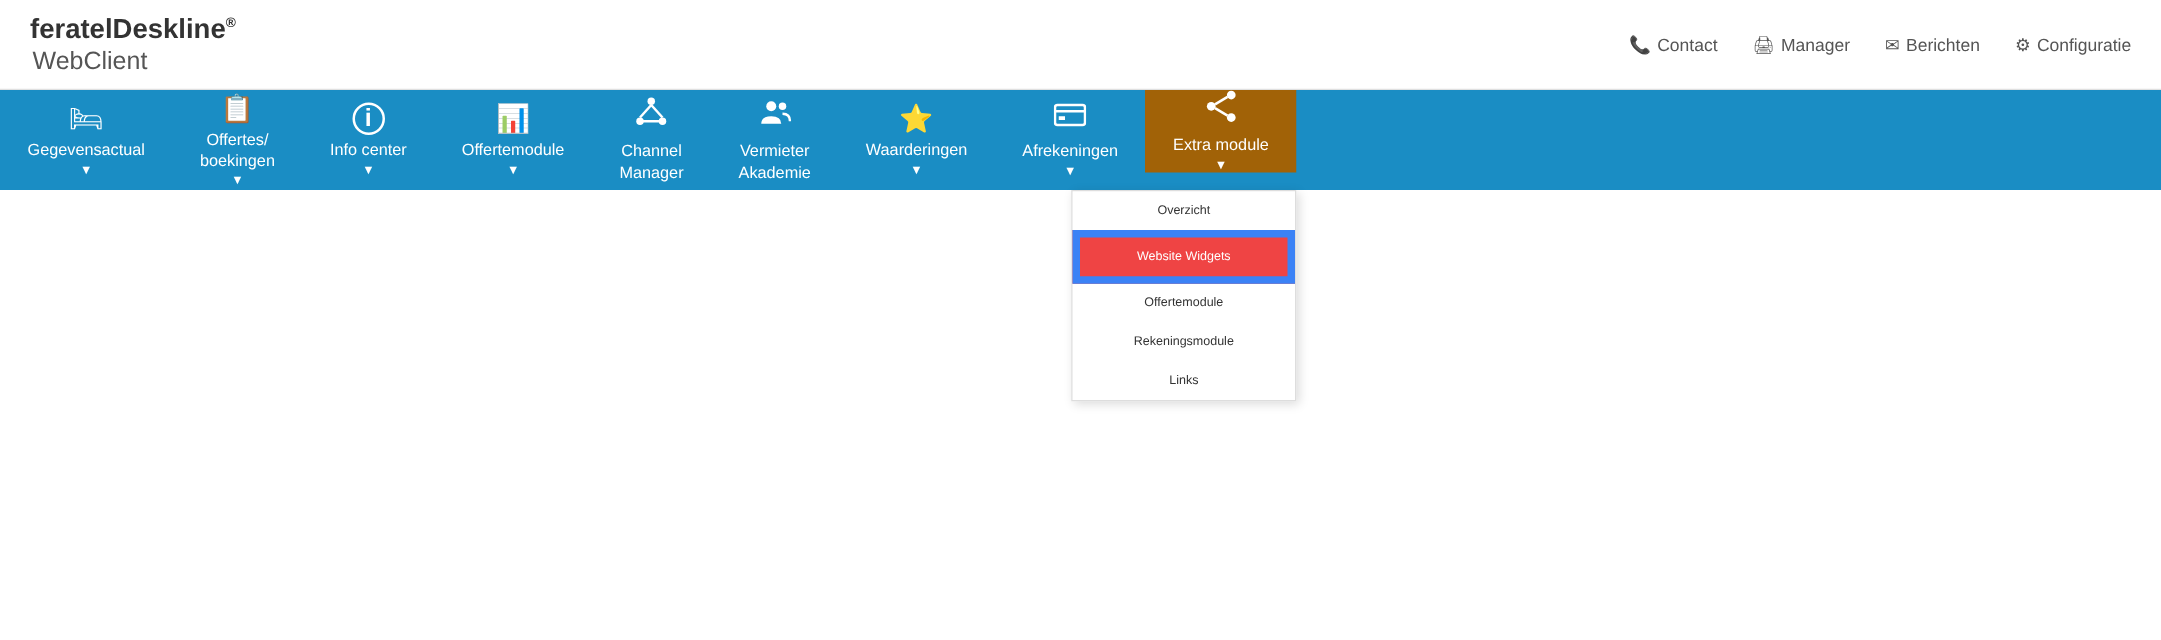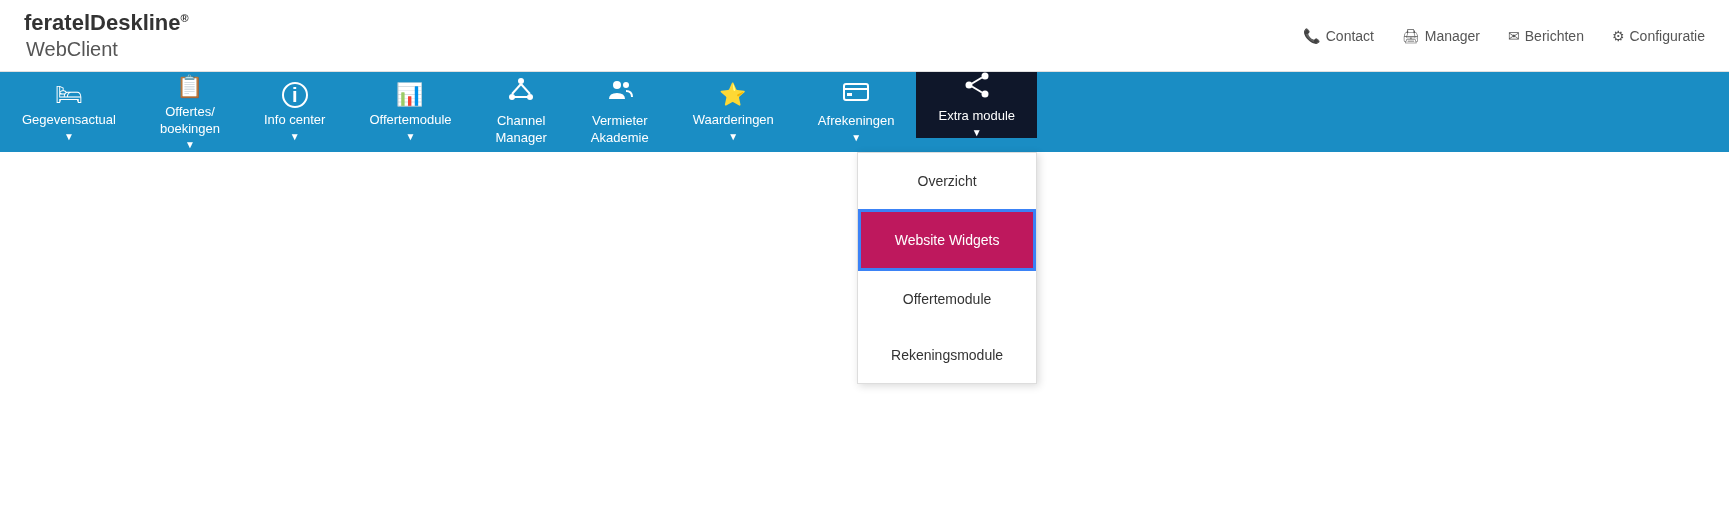--- a/index.html
+++ b/index.html
@@ -56,50 +56,50 @@
       justify-content: center;
       padding: 0 22px;
       color: #fff;
       cursor: pointer;
       font-size: 13px;
       text-align: center;
       gap: 4px;
       min-width: 90px;
       position: relative;
     }
-    .nav-item.active { background: #0f172a; }
+    .nav-item.active { background: #a16207; }
     .nav-icon { font-size: 22px; }
     .nav-label { font-size: 13px; line-height: 1.3; }
     .nav-arrow { font-size: 10px; margin-top: -2px; }
 
     
     .dropdown-wrapper {
       position: relative;
     }
     .dropdown-menu {
       position: absolute;
       top: 80px;
       right: 0;
       background: #fff;
       border: 1px solid #ddd;
       box-shadow: 2px 2px 8px rgba(0,0,0,0.15);
       min-width: 180px;
       z-index: 100;
     }
     .dropdown-item {
-      padding: 20px 20px;
-      font-size: 14px;
+      padding: 10px 20px;
+      font-size: 10px;
       color: #333;
       cursor: pointer;
       text-align: center;
     }
     .dropdown-item.highlighted {
-      background: #be185d;
+      background: #ef4444;
       color: #fff;
-      border: 3px solid #3b82f6;
+      border: 6px solid #3b82f6;
     }
   </style>
 </head>
 <body>
 
 <div class="top-bar">
   <div class="logo">
     <div class="logo-line1">
       <span>feratel</span><span style="font-weight:bold">Deskline</span><span class="logo-reg">®</span>
     </div>
@@ -209,16 +209,17 @@
       </span>
       <span class="nav-label">Extra module</span>
       <span class="nav-arrow">▼</span>
     </div>
 
     <div class="dropdown-menu">
       <div class="dropdown-item">Overzicht</div>
       <div class="dropdown-item highlighted">Website Widgets</div>
       <div class="dropdown-item">Offertemodule</div>
       <div class="dropdown-item">Rekeningsmodule</div>
+      <div class="dropdown-item">Links</div>
     </div>
   </div>
 
 </div>
 
 </body></html>

